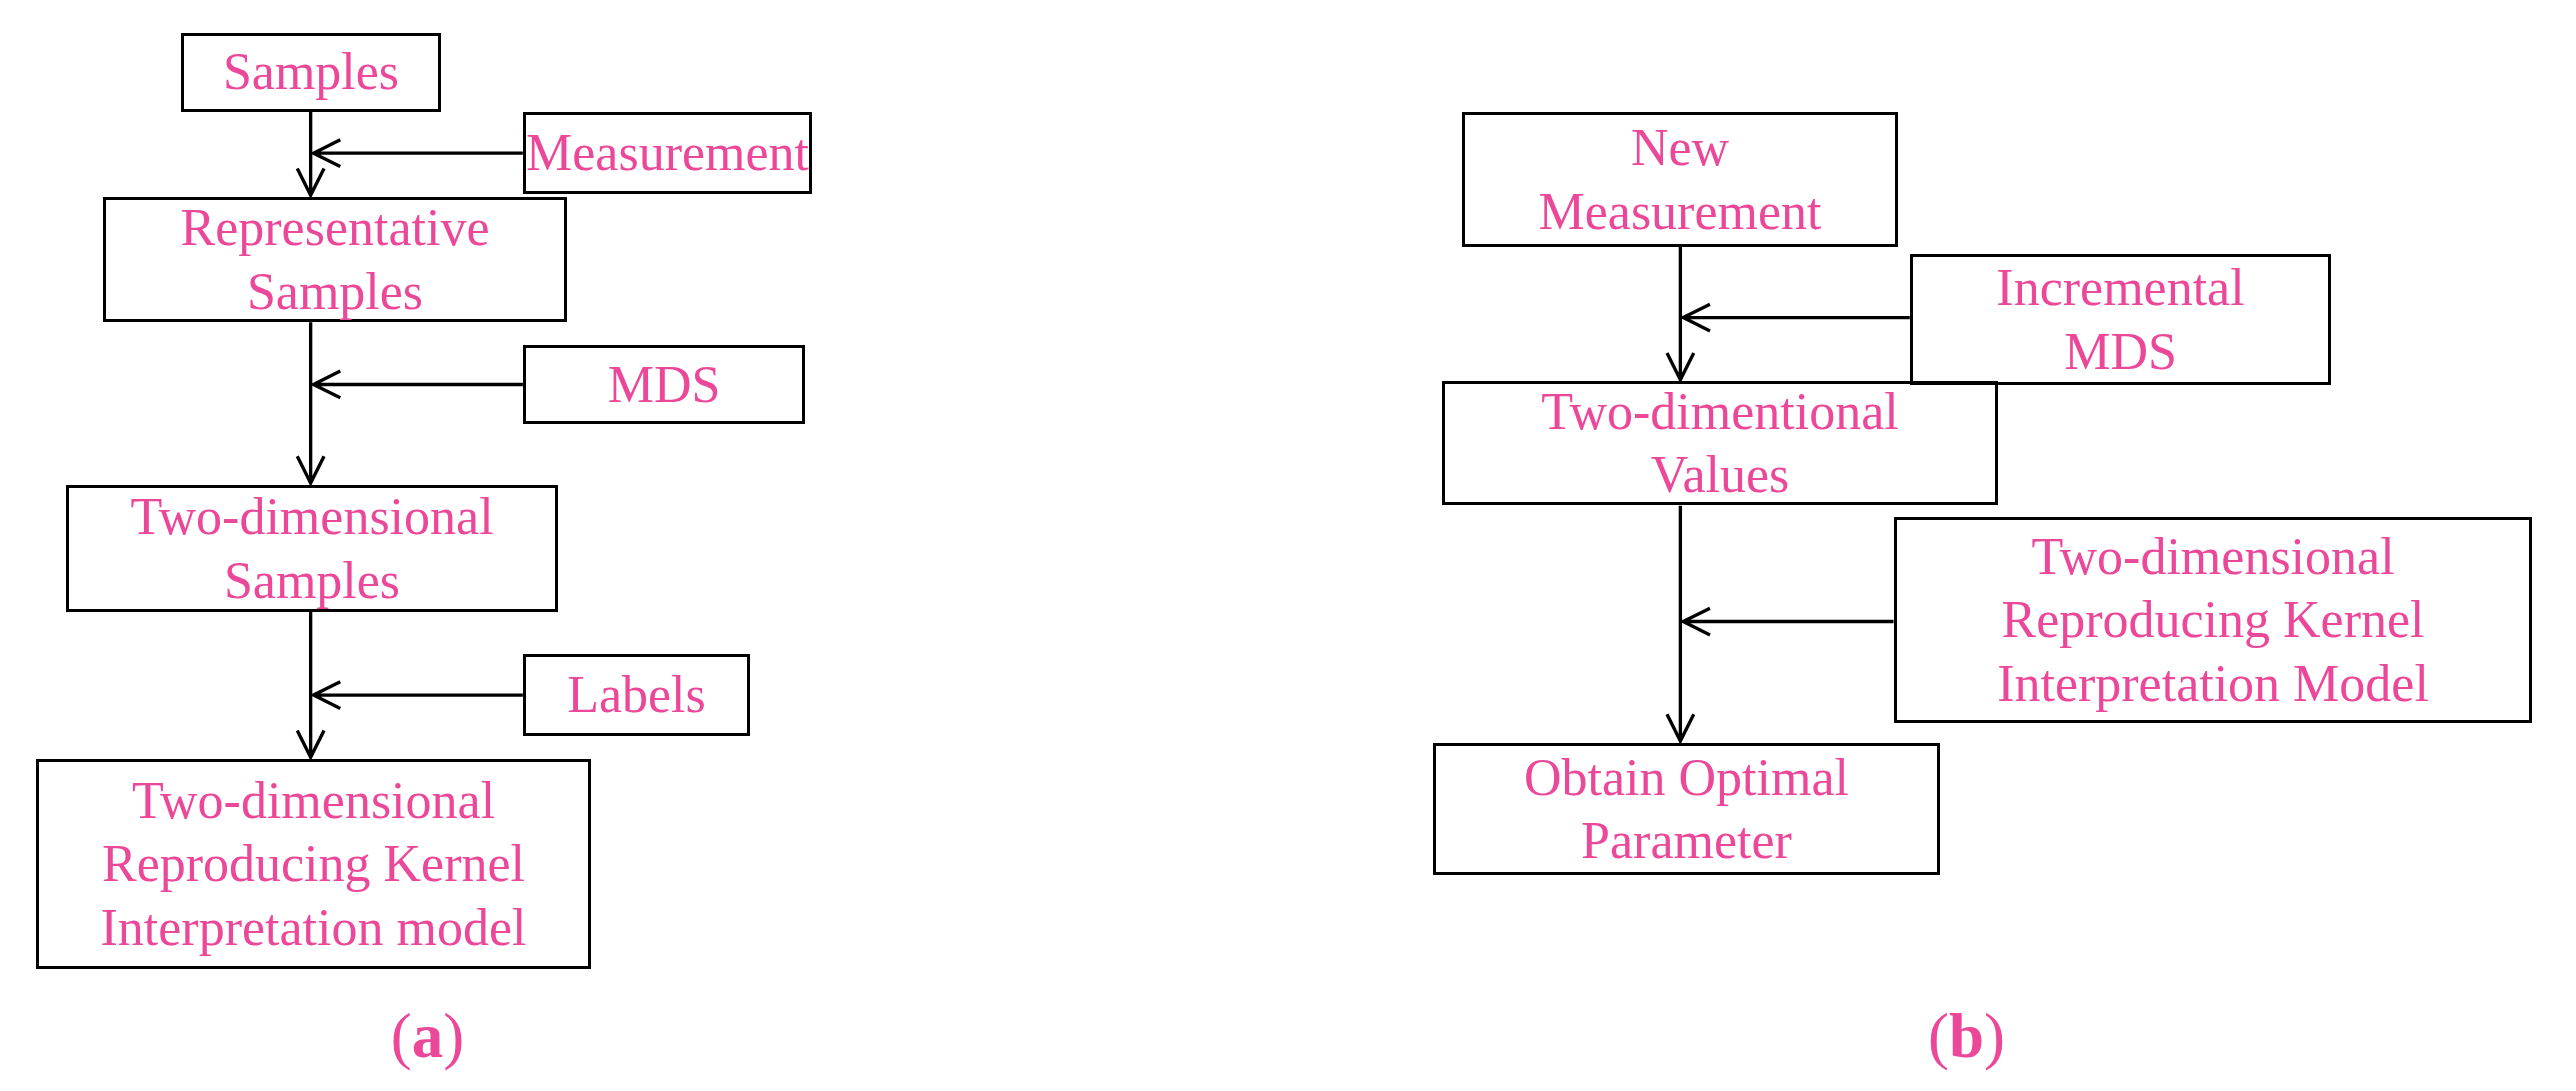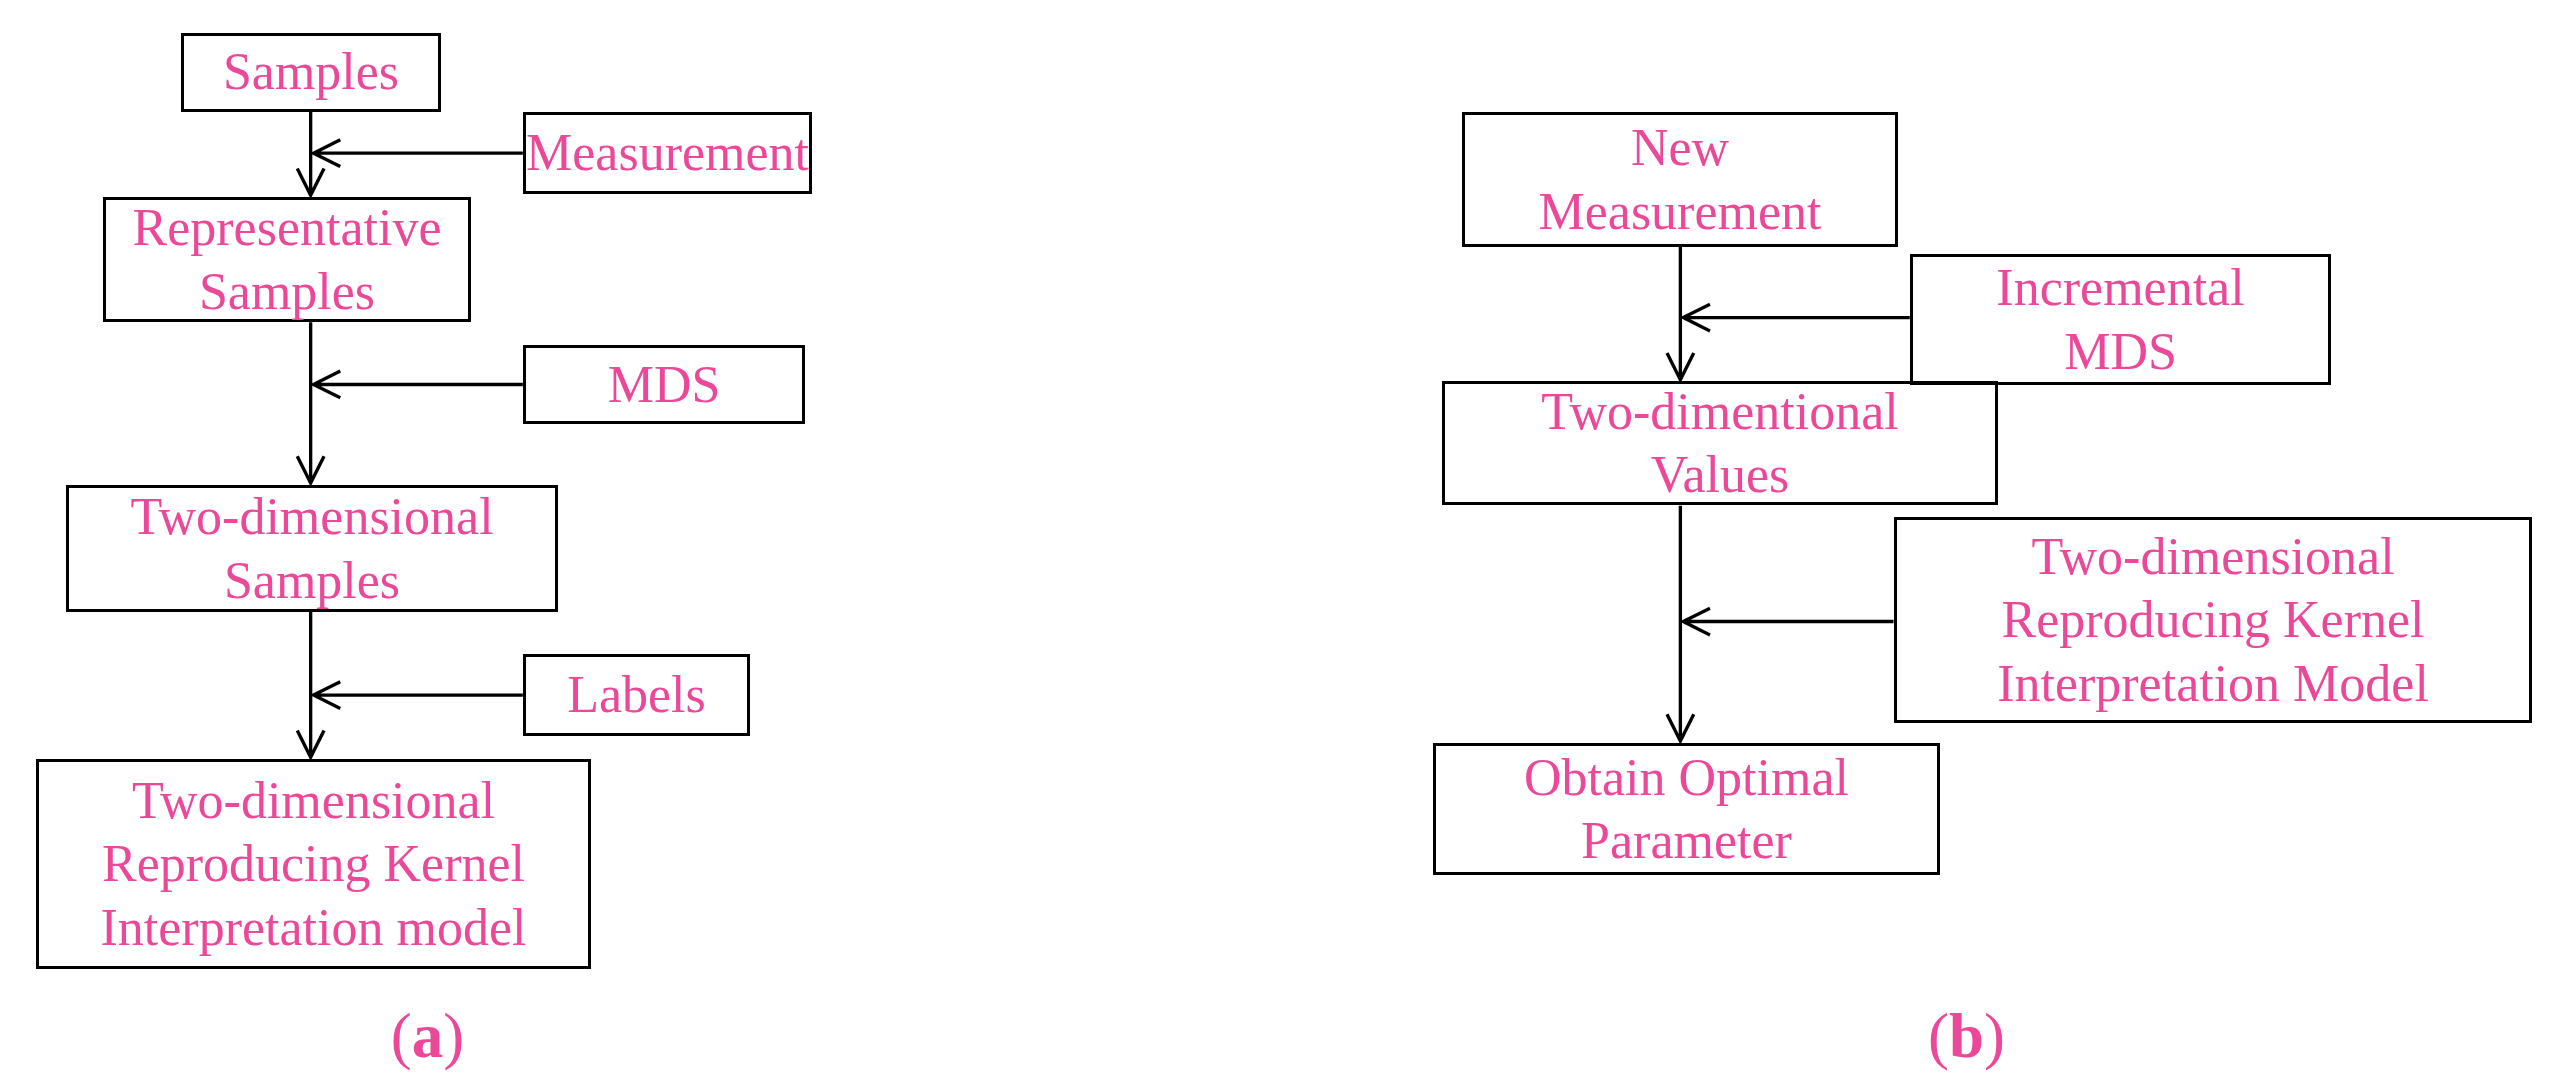--- a/index.html
+++ b/index.html
@@ -65,21 +65,21 @@
   <div>
 
     <div class="box" style="left:181px; top:32.5px; width:260px; height:79px;">
       <span class="line">Samples</span>
     </div>
 
     <div class="box" style="left:523px; top:112px; width:289px; height:82px;">
       <span class="line">Measurement</span>
     </div>
 
-    <div class="box" style="left:103px; top:197px; width:368px; height:125px;">
+    <div class="box" style="left:103px; top:197px; width:464px; height:125px;">
       <span class="line">Representative</span>
       <span class="line">Samples</span>
     </div>
 
     <div class="box" style="left:523px; top:345px; width:282px; height:79px;">
       <span class="line">MDS</span>
     </div>
 
     <div class="box" style="left:66px; top:485px; width:492px; height:127px;">
       <span class="line">Two-dimensional</span>

